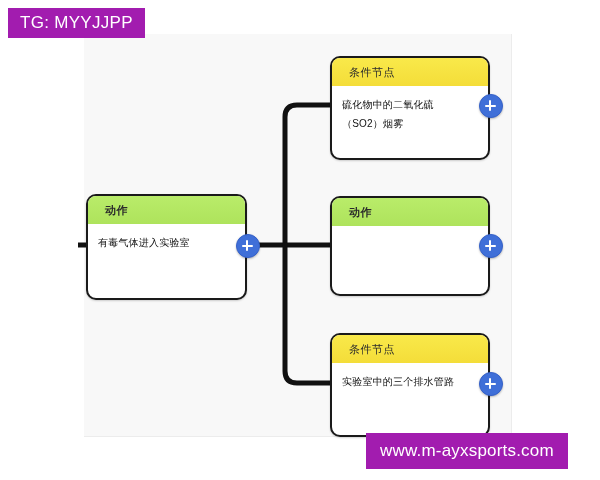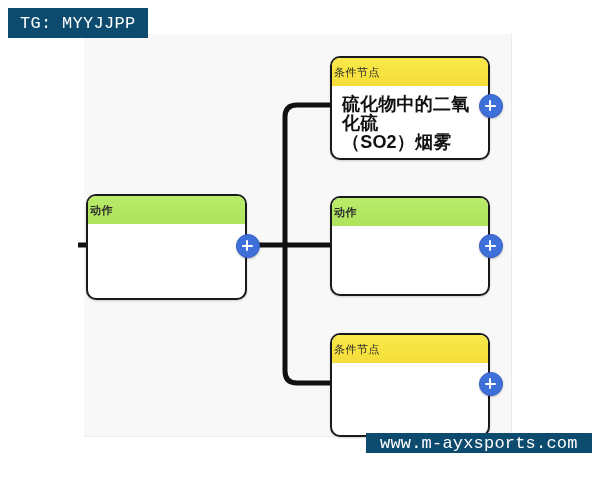--- a/index.html
+++ b/index.html
@@ -44,37 +44,37 @@
     box-sizing: border-box;
     background: #ffffff;
     border: 2px solid #1a1a1a;
     border-radius: 10px;
     overflow: hidden;
     box-shadow: 0 1px 2px rgba(0,0,0,0.18);
   }
   .node-header {
     height: 28px;
     line-height: 28px;
-    padding: 0 0 0 2px;
+    padding: 0 0 0 17px;
     font-size: 11px;
     color: #2b2b2b;
     letter-spacing: 0.5px;
     box-sizing: border-box;
   }
   .header-green {
     background: linear-gradient(180deg, #b9ec6a 0%, #aee35c 100%);
     font-weight: bold;
   }
   .header-yellow {
     background: linear-gradient(180deg, #f9e94a 0%, #f4dd39 100%);
   }
   .node-body {
     padding: 9px 10px 0 10px;
-    font-size: 18px;
-    font-weight: bold;
+    font-size: 10px;
+    font-weight: normal;
     color: #111111;
     line-height: 19px;
     letter-spacing: 0.2px;
     white-space: pre-line;
   }
 
   
   .plus-handle {
     position: absolute;
     width: 22px;
@@ -101,40 +101,39 @@
   .plus-handle::after {
     left: 9px;
     top: 5px;
     width: 2px;
     height: 11px;
   }
 
   
   .watermark {
     position: absolute;
-    background: #0c4a6e;
+    background: #a21caf;
     color: #ffffff;
     font-weight: normal;
     white-space: nowrap;
     display: flex;
     align-items: center;
-    font-family: Liberation Mono, monospace;
   }
   #watermark-top {
     left: 8px;
     top: 8px;
     height: 30px;
     padding: 0 12px;
     font-size: 17px;
     letter-spacing: 0.3px;
   }
   #watermark-bottom {
     left: 366px;
     top: 433px;
-    height: 20px;
+    height: 36px;
     padding: 0 14px;
     font-size: 17px;
     letter-spacing: 0.2px;
   }
 </style>
 </head>
 <body>
 
 <div id="canvas-panel"></div>
 
@@ -146,34 +145,36 @@
 
   <path d="M285,245 L285,117 Q285,105 297,105 L330,105" stroke="#111111" stroke-width="5" fill="none" stroke-linecap="round" stroke-linejoin="round"></path>
 
   <path d="M285,245 L330,245" stroke="#111111" stroke-width="5" fill="none" stroke-linecap="round"></path>
 
   <path d="M285,245 L285,371 Q285,383 297,383 L330,383" stroke="#111111" stroke-width="5" fill="none" stroke-linecap="round" stroke-linejoin="round"></path>
 </svg>
 
 <div class="node" id="node-root" style="left:86px; top:194px; width:161px; height:106px;">
   <div class="node-header header-green">动作</div>
+  <div class="node-body">有毒气体进入实验室</div>
 </div>
 <div class="plus-handle" style="left:236px; top:234px;"></div>
 
 <div class="node" id="node-child-1" style="left:330px; top:56px; width:160px; height:104px;">
   <div class="node-header header-yellow">条件节点</div>
   <div class="node-body">硫化物中的二氧化硫
 （SO2）烟雾</div>
 </div>
 <div class="plus-handle" style="left:479px; top:94px;"></div>
 
 <div class="node" id="node-child-2" style="left:330px; top:196px; width:160px; height:100px;">
   <div class="node-header header-green">动作</div>
 </div>
 <div class="plus-handle" style="left:479px; top:234px;"></div>
 
 <div class="node" id="node-child-3" style="left:330px; top:333px; width:160px; height:104px;">
   <div class="node-header header-yellow">条件节点</div>
+  <div class="node-body">实验室中的三个排水管路</div>
 </div>
 <div class="plus-handle" style="left:479px; top:372px;"></div>
 
 <div class="watermark" id="watermark-top">TG: MYYJJPP</div>
 <div class="watermark" id="watermark-bottom">www.m-ayxsports.com</div>
 
 </body></html>

